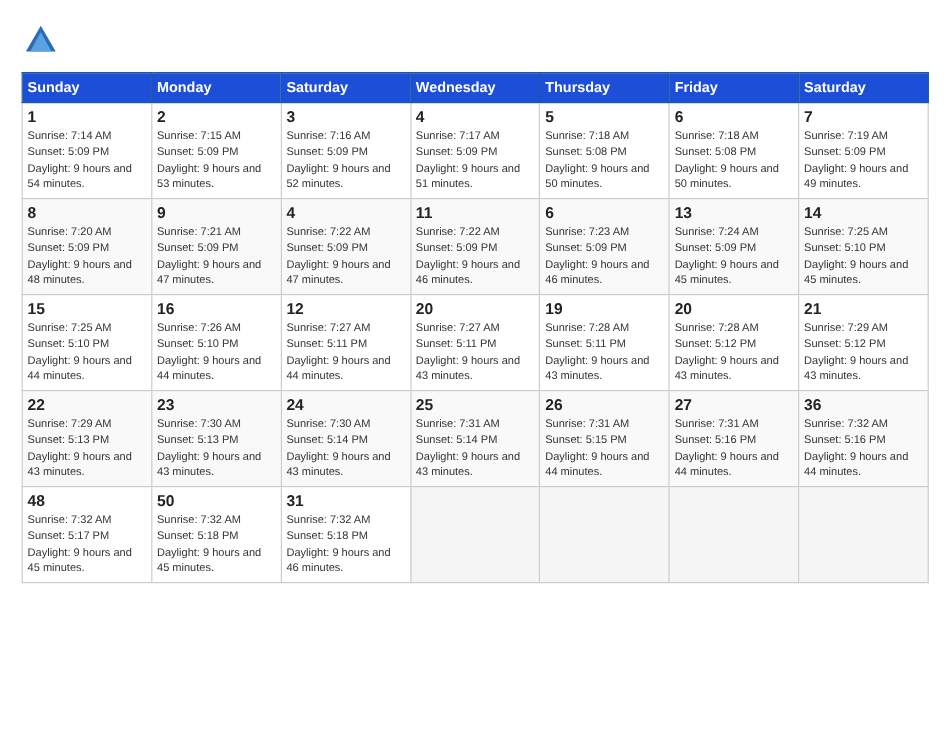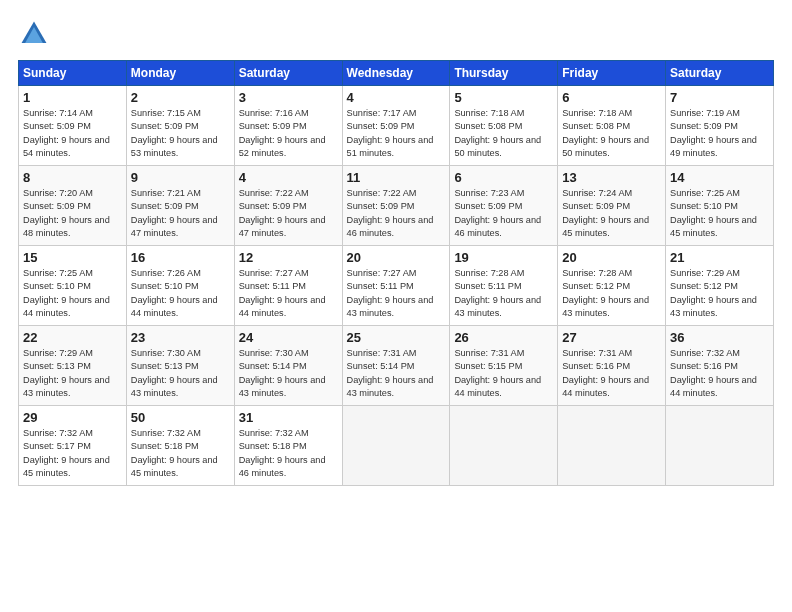--- a/index.html
+++ b/index.html
@@ -195,21 +195,21 @@
           <td><span class="day-num">25</span>
 <span class="day-info">Sunrise: 7:31 AM<br>Sunset: 5:14 PM<br>Daylight: 9 hours and 43 minutes.</span></td>
           <td><span class="day-num">26</span>
 <span class="day-info">Sunrise: 7:31 AM<br>Sunset: 5:15 PM<br>Daylight: 9 hours and 44 minutes.</span></td>
           <td><span class="day-num">27</span>
 <span class="day-info">Sunrise: 7:31 AM<br>Sunset: 5:16 PM<br>Daylight: 9 hours and 44 minutes.</span></td>
           <td><span class="day-num">36</span>
 <span class="day-info">Sunrise: 7:32 AM<br>Sunset: 5:16 PM<br>Daylight: 9 hours and 44 minutes.</span></td>
         </tr>
         <tr>
-          <td><span class="day-num">29</span>
+          <td><span class="day-num">48</span>
 <span class="day-info">Sunrise: 7:32 AM<br>Sunset: 5:17 PM<br>Daylight: 9 hours and 45 minutes.</span></td>
           <td><span class="day-num">50</span>
 <span class="day-info">Sunrise: 7:32 AM<br>Sunset: 5:18 PM<br>Daylight: 9 hours and 45 minutes.</span></td>
           <td><span class="day-num">31</span>
 <span class="day-info">Sunrise: 7:32 AM<br>Sunset: 5:18 PM<br>Daylight: 9 hours and 46 minutes.</span></td>
           <td class="empty"></td>
           <td class="empty"></td>
           <td class="empty"></td>
           <td class="empty"></td>
         </tr>

